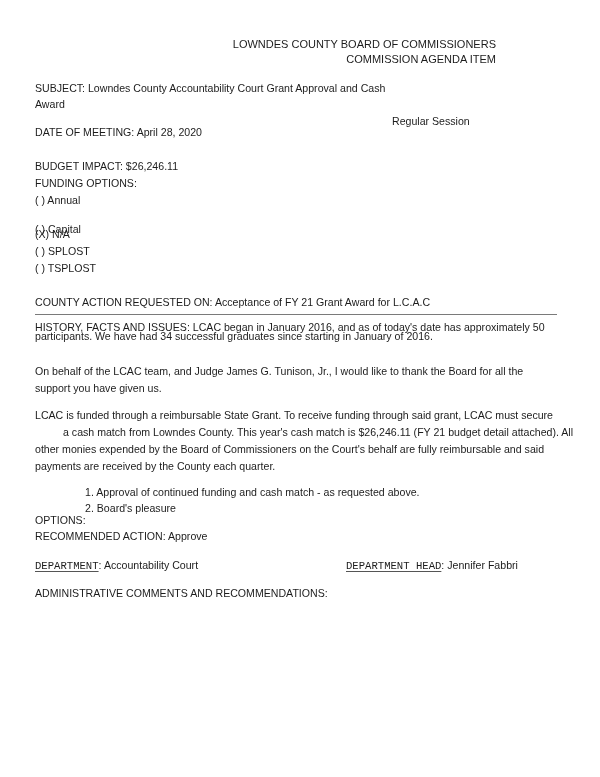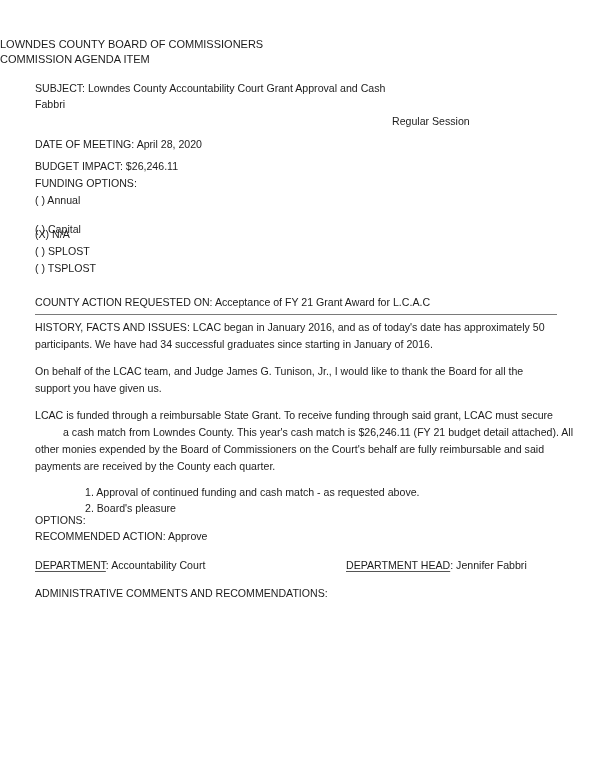--- a/index.html
+++ b/index.html
@@ -1,51 +1,51 @@
 <!DOCTYPE html>
 <html><head>
 <meta charset="utf-8">
 <style>
   html, body { margin:0; padding:0; background:#ffffff; }
   body { width:600px; height:777px; position:relative; overflow:hidden;
          font-family:"Liberation Sans", sans-serif; color:#1c1c1c; font-size:10.6px; }
   .ln { position:absolute; left:35px; white-space:nowrap; line-height:13px; }
-  .ctr { position:absolute; left:0; width:496px; text-align:left; white-space:nowrap; line-height:13px; font-size:11px; }
-  .u { text-decoration:underline; text-decoration-color:#555; text-underline-offset:2px; }
+  .ctr { position:absolute; left:0; width:496px; text-align:right; white-space:nowrap; line-height:13px; font-size:11px; }
+  .u { text-decoration:underline; text-decoration-color:#555; text-underline-offset:2px;font-family:Liberation Mono, monospace; }
   .rule { position:absolute; left:35px; width:522px; top:314px; height:1px; background:#7a7a7a; }
 </style>
 </head>
 <body>
 
 <div>
 
   <div class="ctr" style="top:38px;">LOWNDES COUNTY BOARD OF COMMISSIONERS</div>
   <div class="ctr" style="top:53px;">COMMISSION AGENDA ITEM</div>
 
   <div class="ln" style="top:82px;">SUBJECT: Lowndes County Accountability Court Grant Approval and Cash</div>
-  <div class="ln" style="top:98px;">Fabbri</div>
+  <div class="ln" style="top:98px;">Award</div>
 
   <div class="ln" style="top:115px; left:392px;">Regular Session</div>
 
-  <div class="ln" style="top:138px;">DATE OF MEETING: April 28, 2020</div>
+  <div class="ln" style="top:126px;">DATE OF MEETING: April 28, 2020</div>
 
   <div class="ln" style="top:160px;">BUDGET IMPACT: $26,246.11</div>
   <div class="ln" style="top:177px;">FUNDING OPTIONS:</div>
 
   <div class="ln" style="top:194px;">( ) Annual</div>
   <div class="ln" style="top:223px;">( ) Capital</div>
   <div class="ln" style="top:228px;">(X) N/A</div>
   <div class="ln" style="top:245px;">( ) SPLOST</div>
   <div class="ln" style="top:262px;">( ) TSPLOST</div>
 
   <div class="ln" style="top:296px;">COUNTY ACTION REQUESTED ON: Acceptance of FY 21 Grant Award for L.C.A.C</div>
   <div class="rule"></div>
 
   <div class="ln" style="top:321px;">HISTORY, FACTS AND ISSUES: LCAC began in January 2016, and as of today's date has approximately 50</div>
-  <div class="ln" style="top:338px;">participants. We have had 34 successful graduates since starting in January of 2016.</div>
+  <div class="ln" style="top:330px;">participants. We have had 34 successful graduates since starting in January of 2016.</div>
 
   <div class="ln" style="top:365px;">On behalf of the LCAC team, and Judge James G. Tunison, Jr., I would like to thank the Board for all the</div>
   <div class="ln" style="top:382px;">support you have given us.</div>
 
   <div class="ln" style="top:409px;">LCAC is funded through a reimbursable State Grant. To receive funding through said grant, LCAC must secure</div>
   <div class="ln" style="top:426px;margin-left:28px;">a cash match from Lowndes County. This year's cash match is $26,246.11 (FY 21 budget detail attached). All</div>
   <div class="ln" style="top:443px;text-align:right;">other monies expended by the Board of Commissioners on the Court's behalf are fully reimbursable and said</div>
   <div class="ln" style="top:460px;">payments are received by the County each quarter.</div>
 
   <div class="ln" style="top:486px;margin-top:28px;">OPTIONS:</div>

